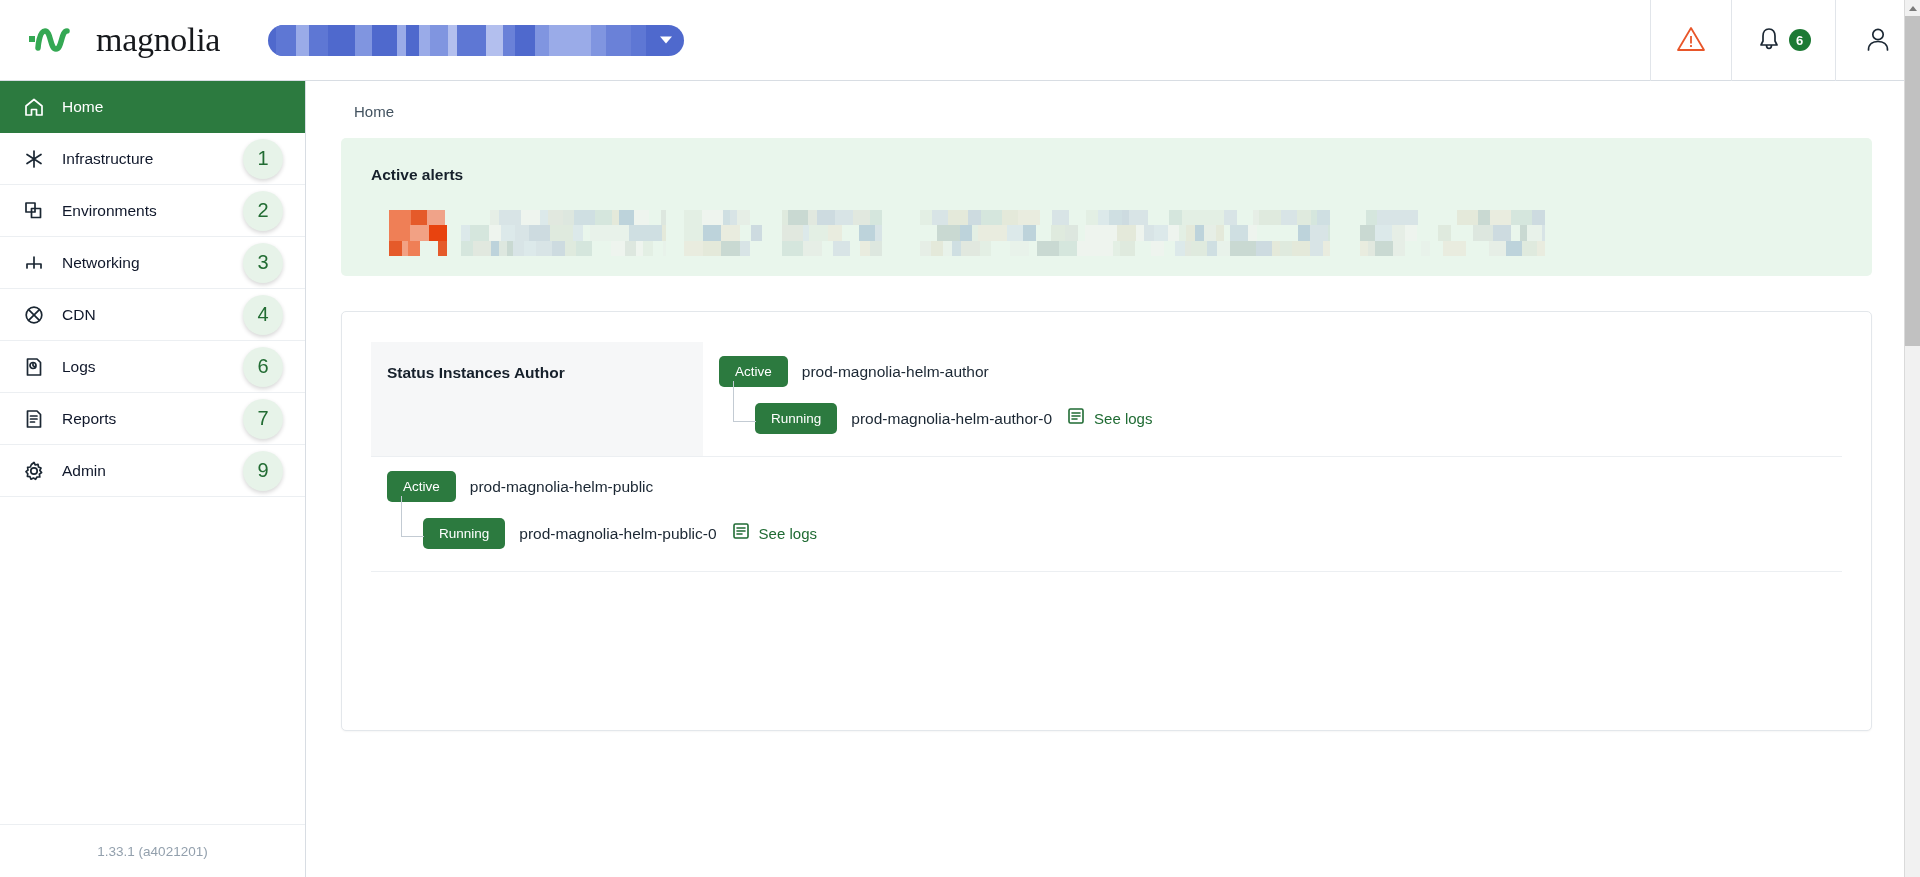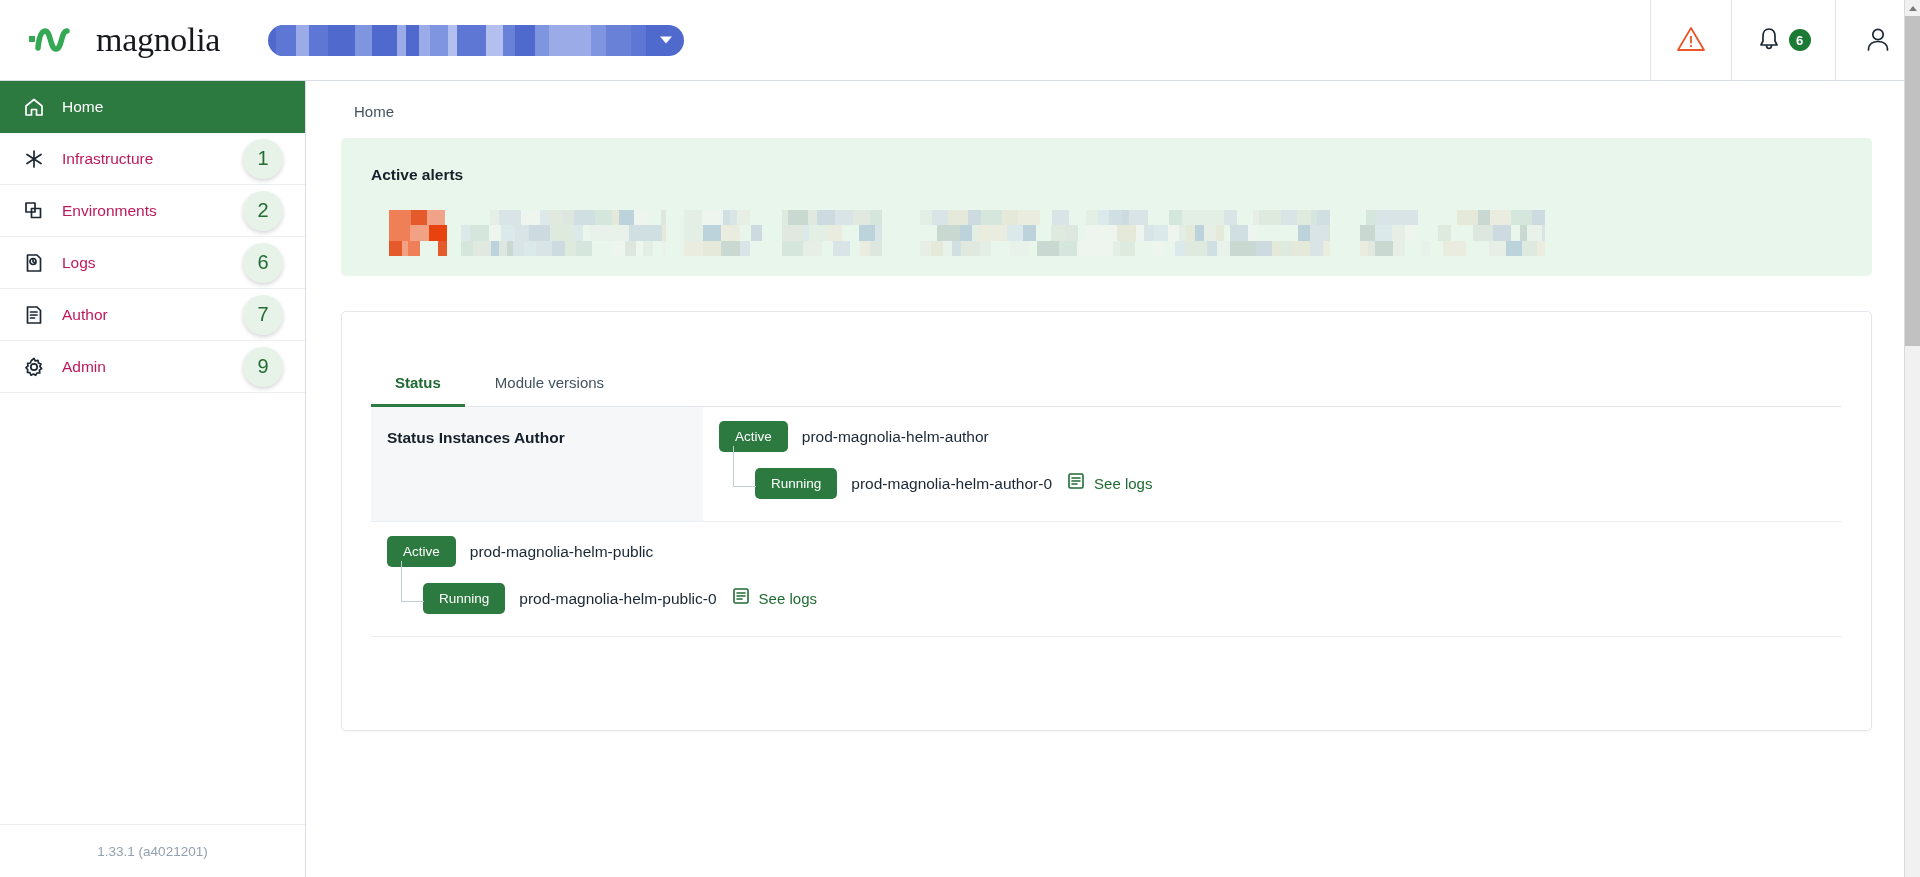--- a/index.html
+++ b/index.html
@@ -118,21 +118,21 @@
     min-width: 32px;
     display: flex;
     align-items: center;
     justify-content: center;
     color: #1b2733;
   }
   .nav-item.active .nav-icon { color: #ffffff; }
   .nav-label {
     margin-left: 12px;
     font-size: 15.5px;
-    color: #be185d;
+    color: #0f172a;
   }
   .nav-item.active .nav-label { color: #ffffff; font-weight: 500; }
   .nav-num {
     margin-left: auto;
     width: 40px;
     height: 40px;
     border-radius: 50%;
     background: #e7f3e9;
     color: #226c33;
     font-size: 20px;
@@ -414,36 +414,55 @@
               <rect x="3" y="3" width="9" height="9" fill="none" stroke="#1b2733" stroke-width="1.7" stroke-linejoin="round" stroke-linecap="round"></rect>
               <rect x="8.5" y="8.5" width="9" height="9" fill="none" stroke="#1b2733" stroke-width="1.7" stroke-linejoin="round" stroke-linecap="round"></rect>
             </svg>
           </span>
           <span class="nav-label">Environments</span>
           <span class="nav-num">2</span>
         </div>
         <div class="nav-item">
           <span class="nav-icon">
             <svg width="22" height="22" viewBox="0 0 22 22">
+              <path d="M11 5 L11 12 M4 12 L18 12 M4 12 L4 16 M11 12 L11 16 M18 12 L18 16" fill="none" stroke="#1b2733" stroke-width="1.7" stroke-linejoin="round" stroke-linecap="round"></path>
+            </svg>
+          </span>
+          <span class="nav-label">Networking</span>
+          <span class="nav-num">3</span>
+        </div>
+        <div class="nav-item">
+          <span class="nav-icon">
+            <svg width="22" height="22" viewBox="0 0 22 22">
+              <circle cx="11" cy="11" r="7.8" fill="none" stroke="#1b2733" stroke-width="1.7" stroke-linejoin="round" stroke-linecap="round"></circle>
+              <path d="M5.6 5.6 L16.4 16.4 M16.4 5.6 L5.6 16.4" fill="none" stroke="#1b2733" stroke-width="1.7" stroke-linejoin="round" stroke-linecap="round"></path>
+            </svg>
+          </span>
+          <span class="nav-label">CDN</span>
+          <span class="nav-num">4</span>
+        </div>
+        <div class="nav-item">
+          <span class="nav-icon">
+            <svg width="22" height="22" viewBox="0 0 22 22">
               <path d="M4.5 3 L14 3 L17.5 6.5 L17.5 19 L4.5 19 Z" fill="none" stroke="#1b2733" stroke-width="1.7" stroke-linejoin="round" stroke-linecap="round"></path>
               <circle cx="10" cy="9.5" r="3" fill="none" stroke="#1b2733" stroke-width="1.7" stroke-linejoin="round" stroke-linecap="round"></circle>
               <path d="M10 7.6 L10 9.5 L11.4 10.6" fill="none" stroke="#1b2733" stroke-width="1.7" stroke-linejoin="round" stroke-linecap="round"></path>
             </svg>
           </span>
           <span class="nav-label">Logs</span>
           <span class="nav-num">6</span>
         </div>
         <div class="nav-item">
           <span class="nav-icon">
             <svg width="22" height="22" viewBox="0 0 22 22">
               <path d="M4.5 3 L14 3 L17.5 6.5 L17.5 19 L4.5 19 Z" fill="none" stroke="#1b2733" stroke-width="1.7" stroke-linejoin="round" stroke-linecap="round"></path>
               <path d="M7.5 8 L14 8 M7.5 11 L14 11 M7.5 14 L11.5 14" fill="none" stroke="#1b2733" stroke-width="1.7" stroke-linejoin="round" stroke-linecap="round"></path>
             </svg>
           </span>
-          <span class="nav-label">Author</span>
+          <span class="nav-label">Reports</span>
           <span class="nav-num">7</span>
         </div>
         <div class="nav-item">
           <span class="nav-icon">
             <svg width="22" height="22" viewBox="0 0 22 22">
               <circle cx="11" cy="11" r="3.2" fill="none" stroke="#1b2733" stroke-width="1.7" stroke-linejoin="round" stroke-linecap="round"></circle>
               <path d="M11 2.5 L12.3 5 L15 4.3 L15.5 7 L18 8 L16.8 10.4 L18.6 12.5 L16.4 14.2 L16.8 17 L14 17 L12.6 19.3 L10.4 18 L8 19.2 L7 16.7 L4.4 16.4 L4.8 13.7 L3 11.7 L5 10 L4.6 7.3 L7.3 7 L8.4 4.5 Z" fill="none" stroke="#1b2733" stroke-width="1.7" stroke-linejoin="round" stroke-linecap="round"></path>
             </svg>
           </span>
           <span class="nav-label">Admin</span>
@@ -741,24 +760,20 @@
               <span style="width: 17px; display: block; background: rgb(230, 238, 230);"></span>
               <span style="width: 16px; display: block; background: rgb(189, 211, 219);"></span>
               <span style="width: 15px; display: block; background: rgb(223, 234, 222);"></span>
               <span style="width: 8px; display: block; background: rgb(233, 236, 223);"></span>
             </i>
           </div>
         </div>
     </div>
 
     <div class="env-card">
-      <div class="tabs" id="tabs">
-          <div class="tab active">Status</div>
-          <div class="tab">Module versions</div>
-        </div>
       <div id="status-rows">
           <div class="status-row">
             <div class="status-name">Status Instances Author</div>
             <div class="status-body">
               <div class="pill-line">
                 <span class="pill">Active</span>
                 <span class="pill-name">prod-magnolia-helm-author</span>
               </div>
               <div class="child-line">
                 <span class="pill">Running</span>

